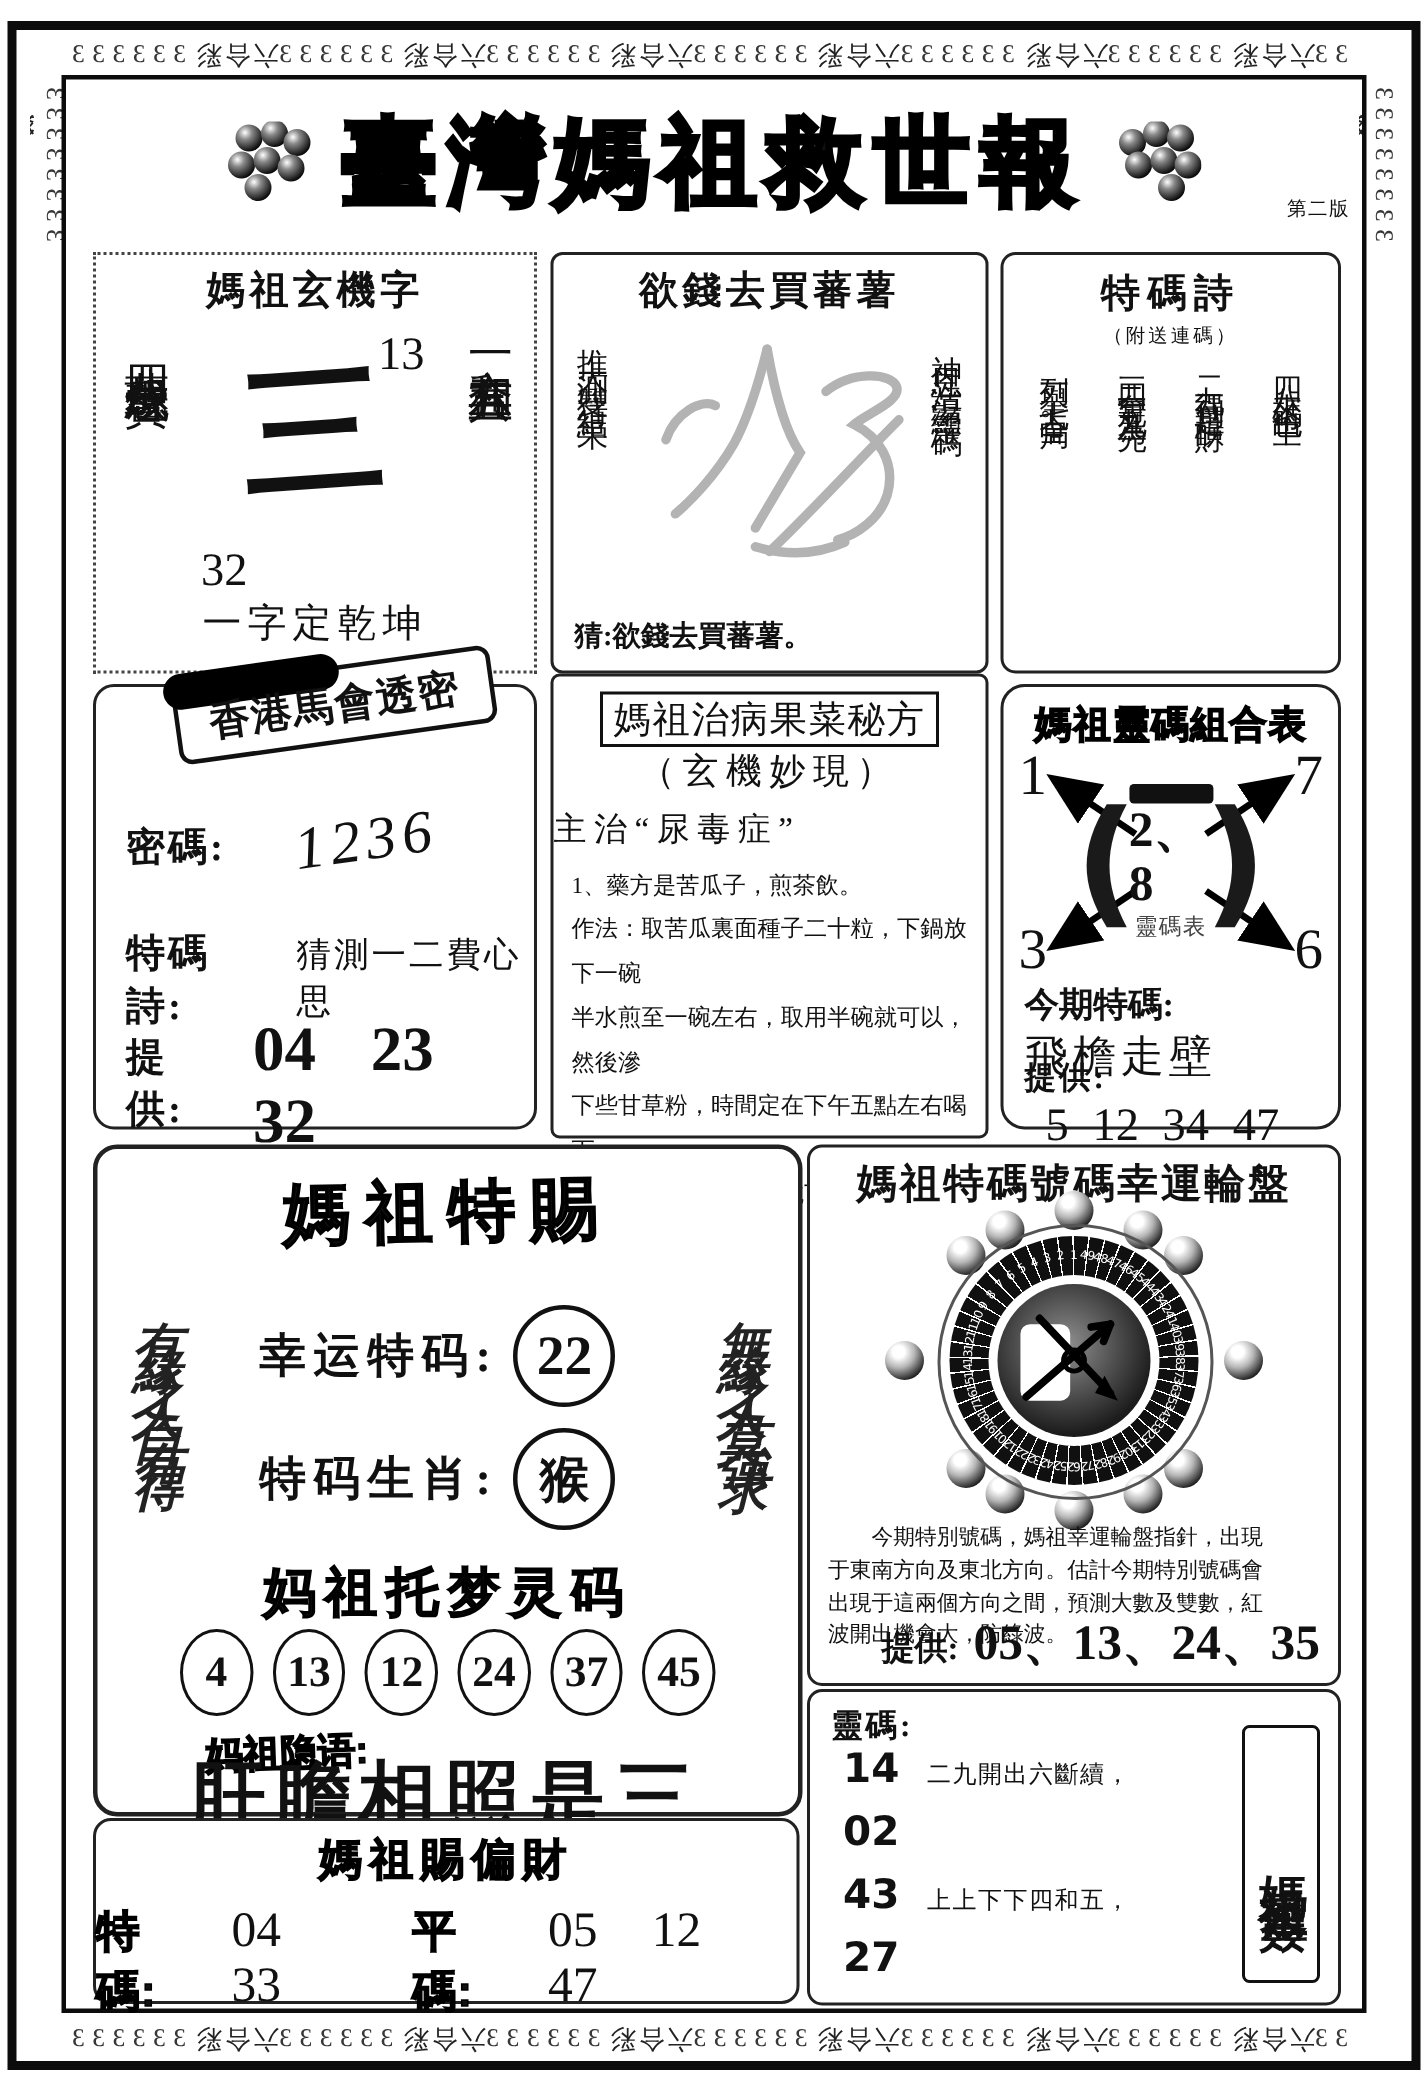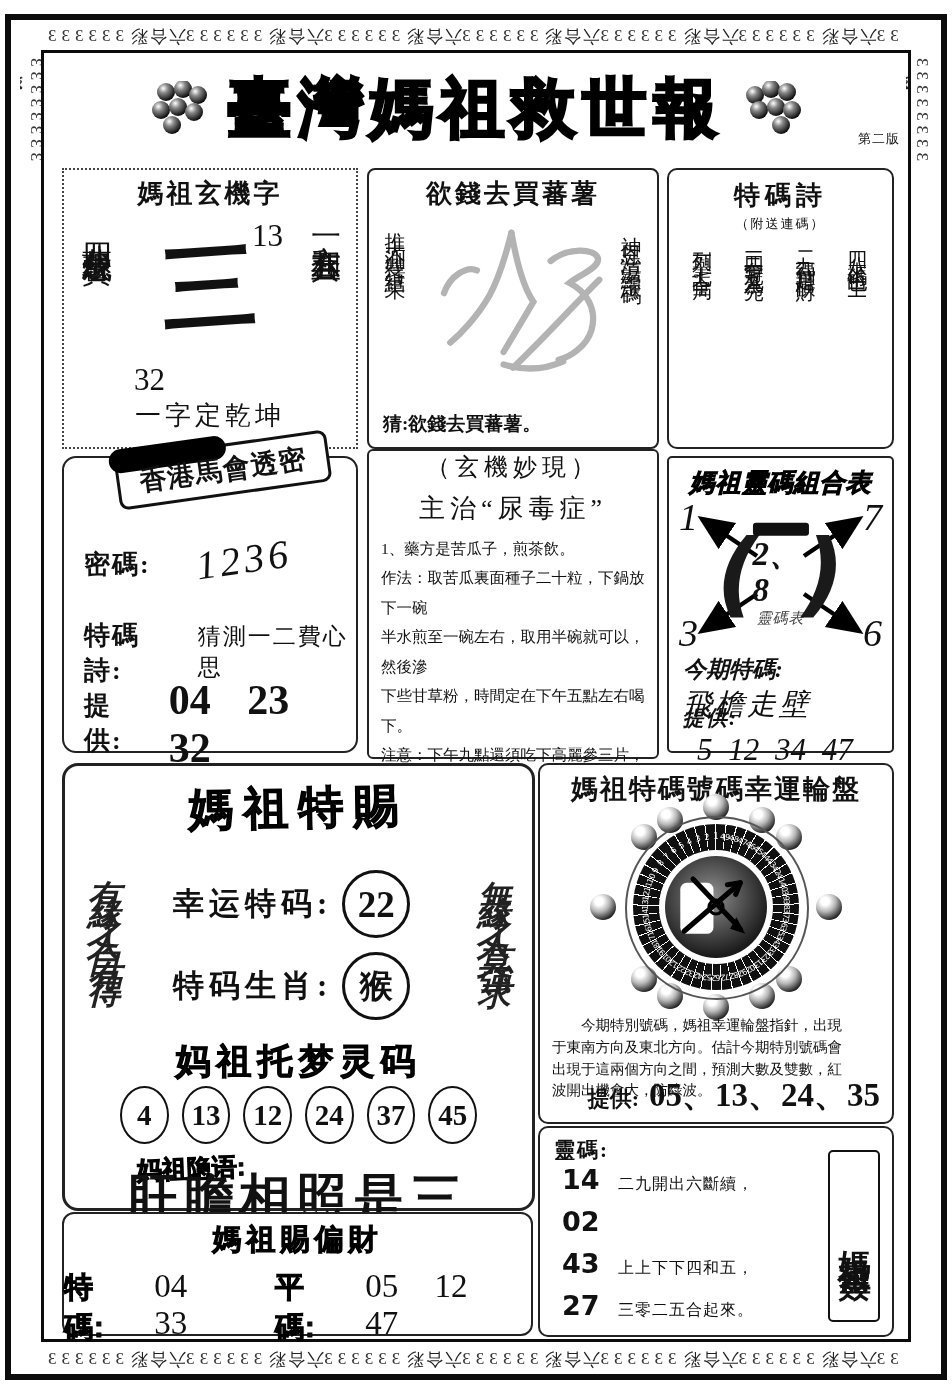--- a/index.html
+++ b/index.html
@@ -62,24 +62,24 @@
   .b4-row{position:absolute;left:20px;display:flex;align-items:baseline;}
   .b4-label{font-size:26px;font-weight:800;letter-spacing:2px;}
   .b4-mima{font-size:40px;font-style:italic;letter-spacing:4px;transform:rotate(-8deg);margin-left:45px;}
   .b4-shi{font-size:23px;margin-left:28px;letter-spacing:2px;}
   .b4-nums{font-size:42px;font-weight:600;margin-left:22px;word-spacing:26px;}
   
   .box5{left:367px;top:449px;width:288px;height:306px;border:2px solid #222;border-radius:6px;}
   .b5-titlebox{width:fit-content;margin:10px auto 0;border:2.5px solid #111;padding:0 7px;
                font-size:25px;letter-spacing:1px;}
   .b5-sub{text-align:center;font-size:24px;letter-spacing:5px;}
-  .b5-zhu{text-align:center;font-size:26px;letter-spacing:5px;margin-top:8px;}
+  .b5-zhu{text-align:left;font-size:22px;letter-spacing:5px;margin-top:8px;}
   .b5-body{margin:8px 12px 0;font-size:15.5px;line-height:1.9;font-weight:500;}
   
-  .box6{left:667px;top:456px;width:223px;height:293px;border:2px solid #222;border-radius:5px;font-style:italic;}
+  .box6{left:667px;top:456px;width:223px;height:293px;border:2px solid #222;border-radius:16px;}
   .b6-title{margin-top:8px;font-size:25px;letter-spacing:1px;text-align:center;}
   .b6-diag{position:absolute;left:0;top:42px;width:223px;height:150px;}
   .b6-corner{position:absolute;font-size:38px;line-height:1;}
   .b6-center{position:absolute;left:50%;top:50%;transform:translate(-50%,-50%);display:flex;
              align-items:center;}
   .b6-paren{font-size:92px;font-weight:900;line-height:1;font-family:"DejaVu Sans",sans-serif;color:#1a1a1a;}
   .b6-mid{display:flex;flex-direction:column;align-items:center;margin:0 -6px;}
   .b6-blob{width:56px;height:13px;background:#111;border-radius:3px;}
   .b6-28{font-size:33px;font-weight:700;line-height:1.1;}
   .b6-lmb{font-size:15px;color:#444;letter-spacing:1px;}
@@ -269,20 +269,21 @@
       <span class="b4-label">特碼詩:</span>
       <span class="b4-shi">猜測一二費心思</span>
     </div>
     <div class="b4-row" style="top:218px">
       <span class="b4-label">提供:</span>
       <span class="b4-nums">04 23 32</span>
     </div>
   </div>
 
   <div class="box box5">
+    <div class="b5-titlebox">媽祖治病果菜秘方</div>
     <div class="b5-sub">（玄機妙現）</div>
     <div class="b5-zhu">主治“尿毒症”</div>
     <div class="b5-body pre">1、藥方是苦瓜子，煎茶飲。
 作法：取苦瓜裏面種子二十粒，下鍋放下一碗
 半水煎至一碗左右，取用半碗就可以，然後滲
 下些甘草粉，時間定在下午五點左右喝下。
 注意：下午九點還須吃下高麗參三片，連續服
 用十天，其功效神奇。</div>
   </div>
 
@@ -460,20 +461,19 @@
     </div>
     <div class="b10-row" style="top:78px">
       <span class="b10-num">02</span>
     </div>
     <div class="b10-row" style="top:120px">
       <span class="b10-num">43</span>
       <span class="b10-text">上上下下四和五，</span>
     </div>
     <div class="b10-row" style="top:162px">
       <span class="b10-num">27</span>
-      <span class="b10-text">三零二五合起來。</span>
     </div>
     <div class="sign-box">
       <span class="sign-text">媽祖靈簽</span>
     </div>
   </div>
 
 </div>
 
 </body></html>

